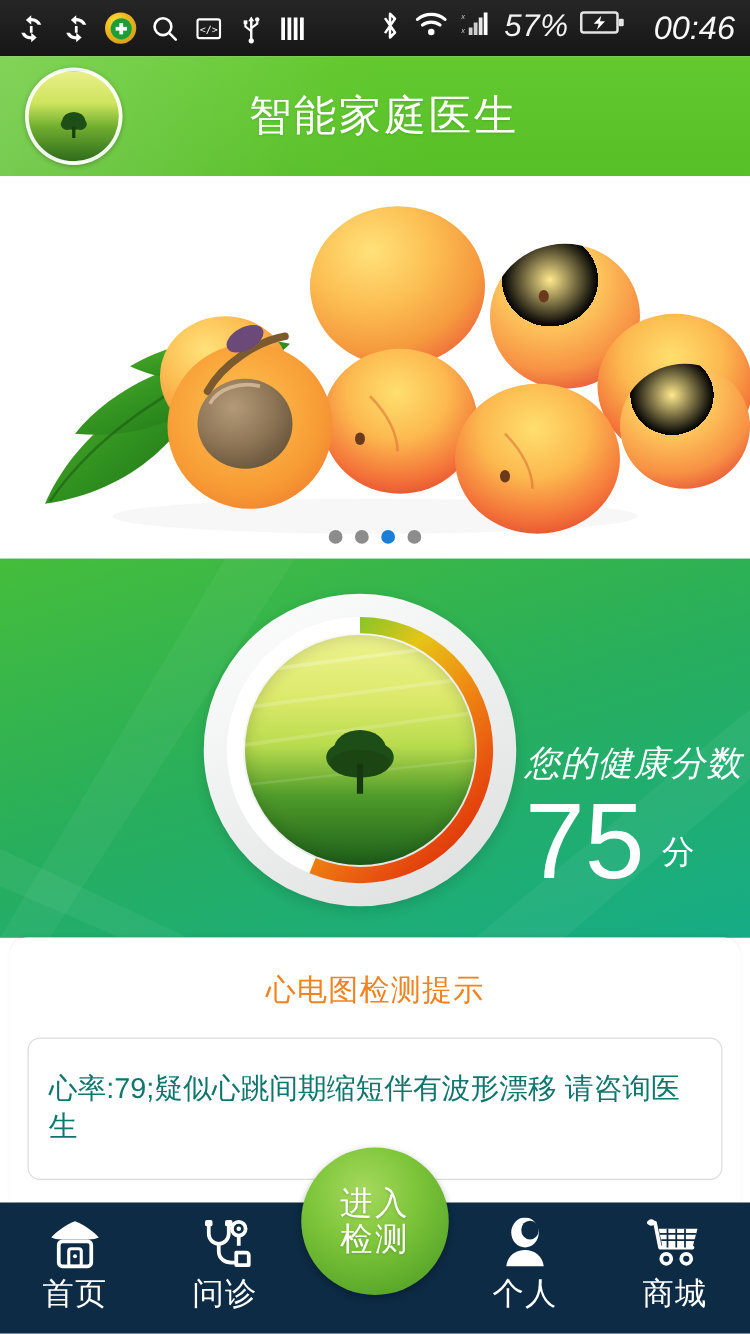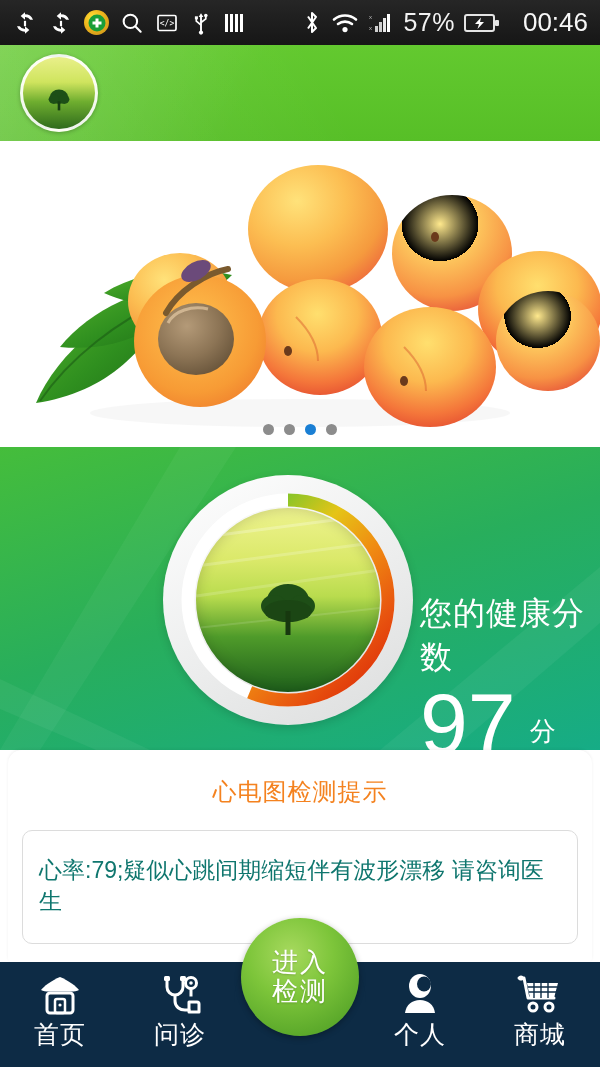--- a/index.html
+++ b/index.html
@@ -10,21 +10,21 @@
   }
   .phone { position: relative; width: 600px; height: 1067px; overflow: hidden; }
 
   
   .statusbar {
     position: absolute; top: 0; left: 0; width: 600px; height: 45px;
     background: linear-gradient(180deg,#262626 0%, #1d1d1d 55%, #161616 100%);
     display: flex; align-items: center; padding: 0 12px;
   }
   .sb-left { display: flex; align-items: center; gap: 10px; flex: 1; }
-  .sb-right { display: flex; align-items: center; gap: 9px; }
+  .sb-right { display: flex; align-items: flex-start; gap: 9px; font-style: italic; }
   .sb-ico { display: flex; align-items: center; justify-content: center; }
   .sb-text { color: #f2f2f2; font-size: 25px; letter-spacing: .5px; }
   .sb-clock { color: #f7f7f7; font-size: 26px; margin-left: 14px; }
   .greenplug {
     width: 25px; height: 25px; border-radius: 50%;
     background: radial-gradient(circle at 35% 30%, #ffe23a 0%, #f0b81d 38%, #c9901a 100%);
     position: relative;
   }
   .greenplug:after {
     content: ""; position: absolute; left: 50%; top: 50%;
@@ -104,21 +104,21 @@
     position: absolute; left: 33px; top: 33px; width: 184px; height: 184px;
     border-radius: 50%; overflow: hidden;
     background: linear-gradient(180deg,#eef38f 0%, #dbe96a 28%, #b9dc4e 48%, #4f9b2a 70%, #1e5f1b 100%);
     box-shadow: inset 0 0 14px rgba(0,0,0,.18);
   }
   .gauge-photo .tree2 {
     position: absolute; left: 50%; bottom: 28%; transform: translateX(-50%);
     width: 64px; height: 62px;
   }
   .score-block { position: absolute; left: 420px; top: 145px; width: 180px; }
-  .score-label { color: #ffffff; font-size: 32px; letter-spacing: 1px; }
+  .score-label { color: #ffffff; font-size: 28px; letter-spacing: 1px; font-style: italic; }
   .score-row { display: flex; align-items: flex-end; margin-top: 4px; }
   .score-value { color: #ffffff; font-size: 86px; line-height: .92; font-weight: 300; }
   .score-unit { color: #ffffff; font-size: 26px; margin-left: 14px; margin-bottom: 14px; }
 
   
   .ecg-card {
     position: absolute; top: 750px; left: 8px; width: 584px; height: 212px;
     background: #ffffff; border-radius: 14px 14px 4px 4px;
     box-shadow: 0 -1px 3px rgba(0,0,0,.06);
   }
@@ -258,20 +258,21 @@
 
   <div class="appbar">
     <div class="avatar">
       <svg class="tree" viewBox="0 0 40 40">
         <ellipse cx="20" cy="15" rx="14" ry="11" fill="#1d4f17"></ellipse>
         <ellipse cx="12" cy="19" rx="8" ry="7" fill="#1d4f17"></ellipse>
         <ellipse cx="28" cy="19" rx="8" ry="7" fill="#1d4f17"></ellipse>
         <rect x="18" y="22" width="4" height="14" fill="#173d12"></rect>
       </svg>
     </div>
+    <div class="appbar-title">智能家庭医生</div>
   </div>
 
   <div class="banner">
     <svg class="banner-art" viewBox="0 0 600 306" preserveAspectRatio="xMidYMid slice">
       <defs>
         <radialGradient id="ap1" cx="35%" cy="28%" r="78%">
           <stop offset="0%" stop-color="#ffe27a"></stop>
             <stop offset="45%" stop-color="#fcbe52"></stop>
           <stop offset="80%" stop-color="#f59a3e"></stop>
             <stop offset="100%" stop-color="#ef6f3c"></stop>
@@ -380,21 +381,21 @@
           <ellipse cx="46" cy="28" rx="13" ry="11" fill="#1e4e17"></ellipse>
           <ellipse cx="32" cy="33" rx="24" ry="11" fill="#1b4614"></ellipse>
           <rect x="29.5" y="33" width="5" height="24" fill="#17380f"></rect>
         </svg>
       </div>
     </div>
 
     <div class="score-block">
       <div class="score-label">您的健康分数</div>
       <div class="score-row">
-        <span class="score-value">97</span>
+        <span class="score-value">75</span>
         <span class="score-unit">分</span>
       </div>
     </div>
   </div>
 
   <div class="ecg-card">
     <div class="ecg-title">心电图检测提示</div>
     <div class="ecg-box">
       <div class="ecg-text">心率:79;疑似心跳间期缩短伴有波形漂移 请咨询医生</div>
     </div>

